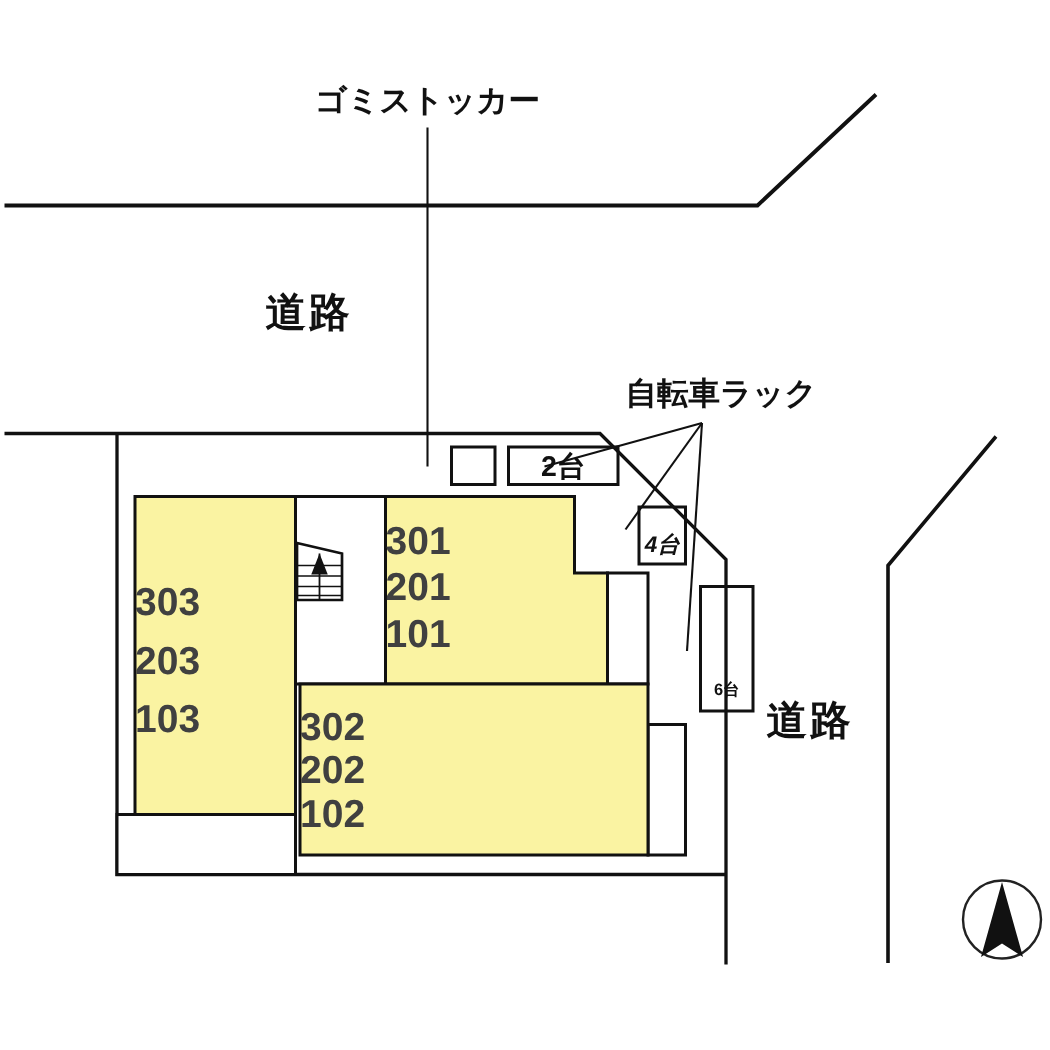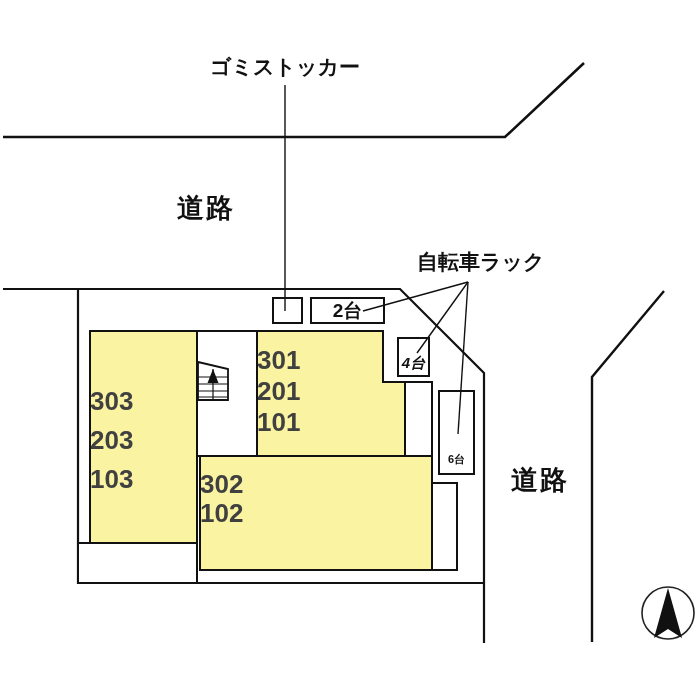--- a/index.html
+++ b/index.html
@@ -12,21 +12,21 @@
   }
   #plan-svg{position:absolute;left:0;top:0;width:700px;height:700px;}
   .lbl{position:absolute;font-weight:bold;white-space:nowrap;color:#111;}
   .lbl-garbage{left:200px;top:53px;width:170px;text-align:center;font-size:21px;letter-spacing:0px;}
   .lbl-road-top{left:177px;top:190px;font-size:27px;letter-spacing:2px;}
   .lbl-bike{left:417px;top:248px;font-size:21px;}
   .lbl-road-right{left:511px;top:462px;font-size:27px;letter-spacing:2px;}
   .box{
     position:absolute;box-sizing:border-box;border:2px solid #111;
     background:transparent;display:flex;align-items:center;justify-content:center;
-    font-weight:bold;color:#111;
+    font-weight:bold;color:#111;margin-left:28px;
   }
   .box-garbage{left:272px;top:297px;width:31px;height:27px;}
   .box-rack2{left:310px;top:297px;width:75px;height:27px;font-size:19px;}
   .box-rack4{left:397px;top:337px;width:33px;height:40px;font-size:15px;align-items:flex-end;padding-bottom:2px;font-style:italic;}
   .box-rack6{left:438px;top:390px;width:37px;height:85px;font-size:11px;align-items:flex-end;padding-bottom:6px;}
   .units{position:absolute;font-weight:bold;font-size:26px;color:#404040;}
   .units div{width:100%;}
   .units-west{left:90px;top:382px;width:107px;line-height:39px;}
   .units-ne{left:257px;top:345px;width:148px;line-height:31px;}
   .units-south{left:200px;top:470px;width:232px;line-height:29px;}
@@ -87,16 +87,17 @@
     <div>203</div>
     <div>103</div>
   </div>
   <div class="units units-ne">
     <div>301</div>
     <div>201</div>
     <div>101</div>
   </div>
   <div class="units units-south">
     <div>302</div>
+    <div>202</div>
     <div>102</div>
   </div>
 
 </div>
 
 </body></html>

